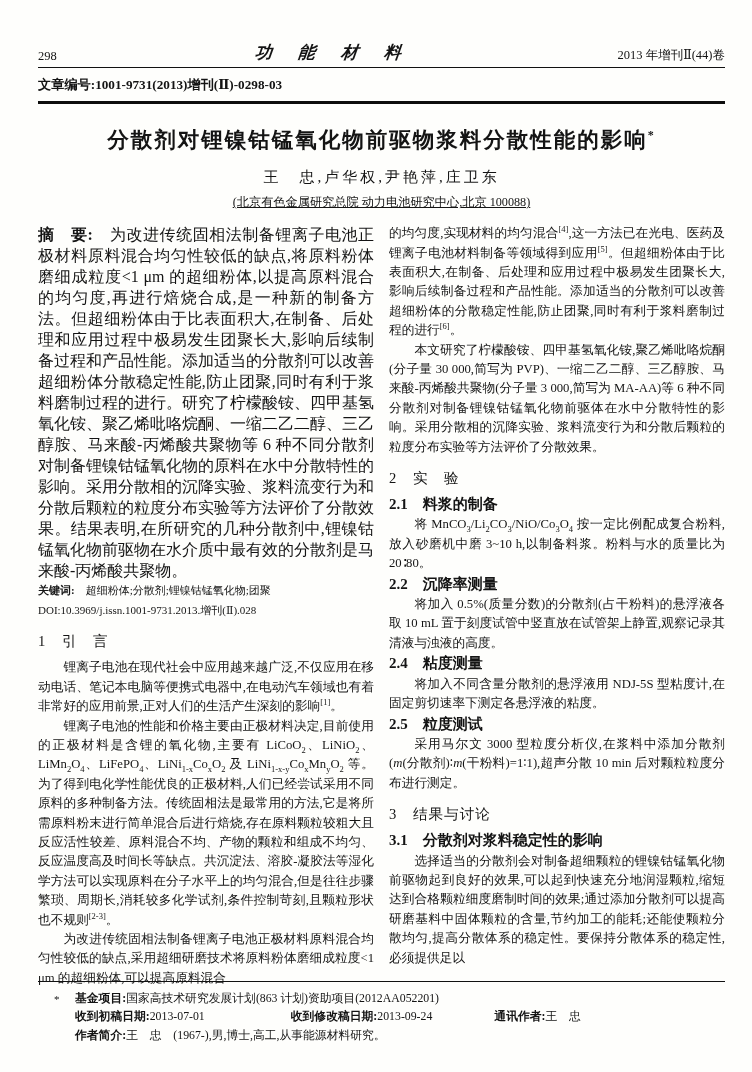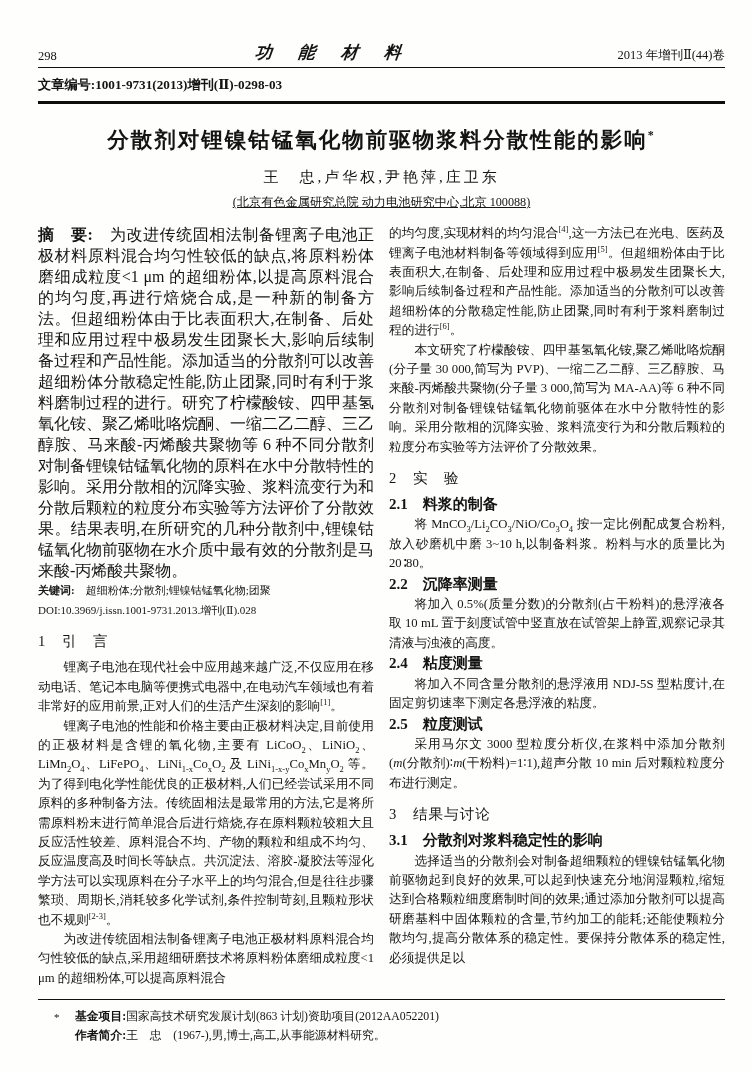--- a/index.html
+++ b/index.html
@@ -121,17 +121,18 @@
       <div class="sub-heading">3.1　分散剂对浆料稳定性的影响</div>
       <p class="para">选择适当的分散剂会对制备超细颗粒的锂镍钴锰氧化物前驱物起到良好的效果,可以起到快速充分地润湿颗粒,缩短达到合格颗粒细度磨制时间的效果;通过添加分散剂可以提高研磨基料中固体颗粒的含量,节约加工的能耗;还能使颗粒分散均匀,提高分散体系的稳定性。要保持分散体系的稳定性,必须提供足以</p>
     </div>
   </div>
 
   <div class="footer">
     <div class="rule-f"></div>
     <div class="fnblock">
       <span class="fnmark">*</span>
       <div class="fnrow"><span class="b">基金项目:</span><span>国家高技术研究发展计划(863 计划)资助项目(2012AA052201)</span></div>
+      <div class="fnrow"><span class="b">收到初稿日期:</span><span>2013-07-01</span><span class="gap"></span><span class="b">收到修改稿日期:</span><span>2013-09-24</span><span class="gap2"></span><span class="b">通讯作者:</span><span>王　忠</span></div>
       <div class="fnrow"><span class="b">作者简介:</span><span>王　忠　(1967-),男,博士,高工,从事能源材料研究。</span></div>
     </div>
   </div>
 
 </div>
 
 </body></html>

